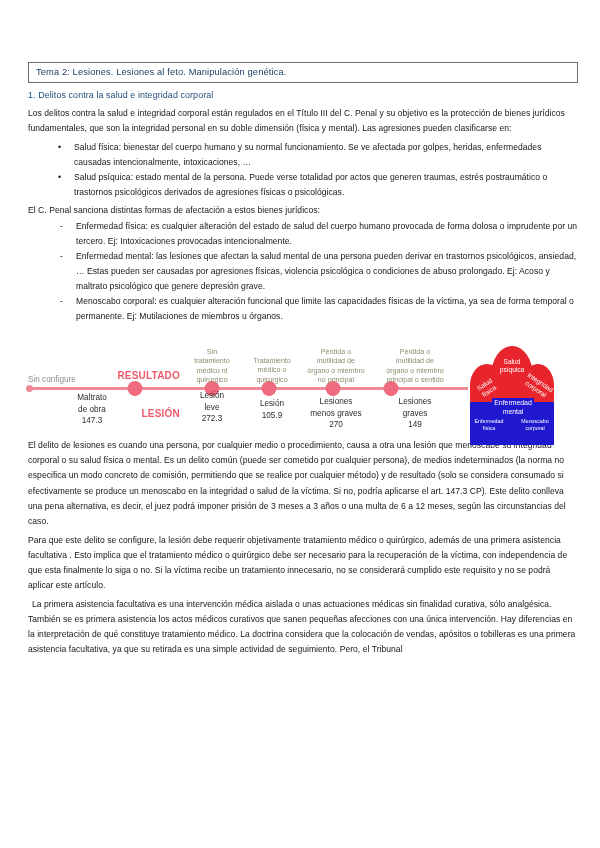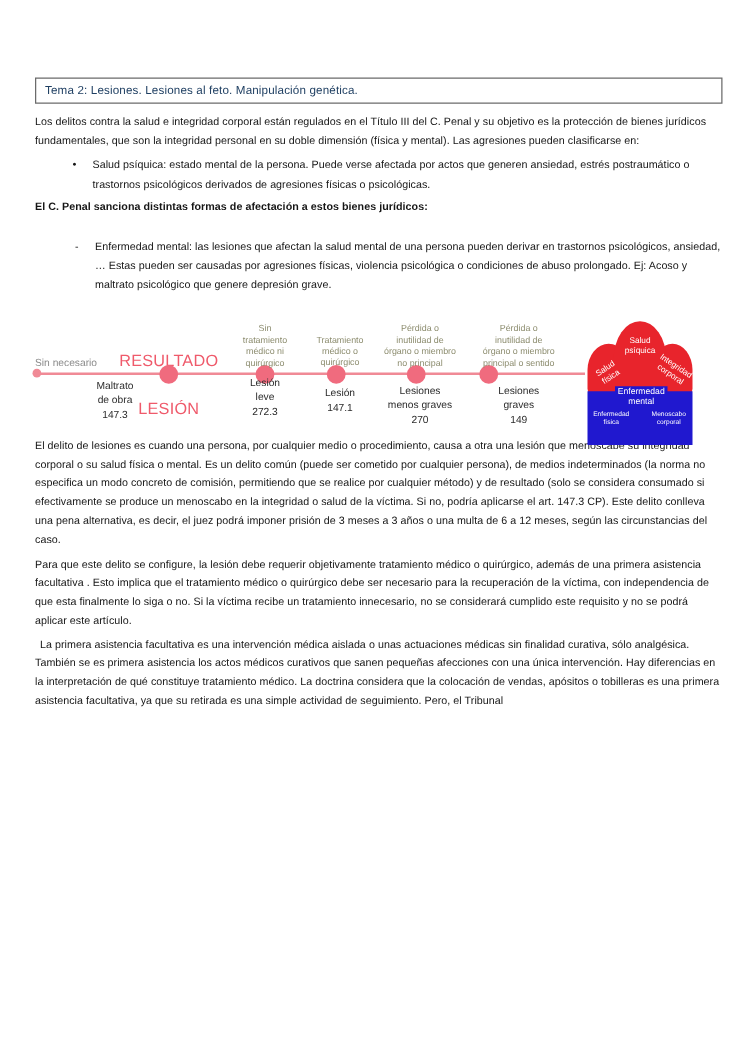--- a/index.html
+++ b/index.html
@@ -52,21 +52,21 @@
 
   
   p.body {
     font-size: 8.55px;
     line-height: 15.1px;
     margin: 0 0 4px 0;
     color: #161616;
     letter-spacing: 0.04px;
     text-align: left;
   }
-  p.body.nospace { margin-bottom: 17px; font-weight: bold; }
+  p.body.nospace { margin-bottom: 0; }
   p.body.indent { text-indent: 4px; }
 
   
   ul.dot-list {
     list-style: none;
     margin: 0 0 3px 0;
     padding: 0;
   }
   ul.dot-list > li {
     position: relative;
@@ -156,23 +156,23 @@
     position: absolute;
     color: #2c2c2c;
     font-size: 8.2px;
     line-height: 11.4px;
     text-align: center;
     transform: translateX(-50%);
   }
   .tl-label-accent {
     position: absolute;
     color: #ef5a6b;
-    font-size: 13px;
-    font-weight: normal;
-    text-align: center;
+    font-size: 10px;
+    font-weight: bold;
+    text-align: right;
     transform: translateX(-50%);
     letter-spacing: 0.2px;
   }
   .tl-label-muted {
     position: absolute;
     color: #8b8b8b;
     font-size: 8.2px;
     text-align: left;
   }
 
@@ -238,59 +238,63 @@
 </style>
 </head>
 <body>
 
 <div class="page">
 
   <div class="title-box">
     <span class="title-text">Tema 2: Lesiones.  Lesiones al feto. Manipulación genética.</span>
   </div>
 
+  <h2 class="section-heading">1. Delitos contra la salud e integridad corporal</h2>
   <p class="body">Los delitos contra la salud e integridad corporal están regulados en el Título III del C. Penal y su objetivo es la protección de bienes jurídicos fundamentales,  que son la integridad personal en su doble dimensión (física y mental). Las agresiones pueden clasificarse en:</p>
 
   <ul class="dot-list">
-    <li>Salud psíquica: estado mental de la persona. Puede verse afectada por actos que generen ansiedad, estrés postraumático o trastornos psicológicos derivados de agresiones físicas o psicológicas.</li>
+    <li>Salud física: bienestar del cuerpo humano y su normal funcionamiento. Se ve afectada por golpes, heridas, enfermedades causadas intencionalmente,  intoxicaciones, …</li>
+    <li>Salud psíquica: estado mental de la persona. Puede verse totalidad por actos que generen traumas, estrés postraumático o trastornos psicológicos derivados de agresiones físicas o psicológicas.</li>
   </ul>
 
   <p class="body nospace">El C. Penal sanciona distintas formas de afectación a estos bienes jurídicos:</p>
 
   <ul class="dash-list">
+    <li>Enfermedad física: es cualquier alteración del estado de salud del cuerpo humano provocada de forma dolosa o imprudente por un tercero. Ej: Intoxicaciones provocadas intencionalmente.</li>
     <li>Enfermedad mental: las lesiones que afectan la salud mental de una persona pueden derivar en trastornos psicológicos, ansiedad, … Estas pueden ser causadas por agresiones físicas, violencia psicológica o condiciones de abuso prolongado. Ej: Acoso y maltrato psicológico que genere depresión grave.</li>
+    <li>Menoscabo corporal: es cualquier alteración funcional que limite las capacidades físicas de la víctima, ya sea de forma temporal o permanente.  Ej: Mutilaciones de miembros u órganos.</li>
   </ul>
 
   <div class="infographic">
 
     <div class="timeline-axis"></div>
     <div class="axis-cap"></div>
 
-    <div class="tl-label-muted" style="left:6px; top:45px;">Sin necesario</div>
+    <div class="tl-label-muted" style="left:6px; top:45px;">Sin configure</div>
 
     <div class="tl-label-accent" style="left:113px; top:40px; width:90px;">RESULTADO</div>
 
     <div class="tl-label-accent" style="left:113px; top:78px; width:90px;">LESIÓN</div>
 
     <div class="node-dot" style="left:113px;"></div>
     <div class="node-dot" style="left:190px;"></div>
     <div class="node-dot" style="left:247px;"></div>
     <div class="node-dot" style="left:311px;"></div>
     <div class="node-dot" style="left:369px;"></div>
 
     <div class="tl-label-below" style="left:70px; top:62px; width:80px; color:#2c2c2c;"><span>Maltrato<br>de obra</span></div>
     <div class="tl-label-below" style="left:70px; top:85px; width:80px;">147.3</div>
 
     <div class="tl-label-above" style="left:190px; top:18px; width:70px; color:#8c8c6e;">Sin<br>tratamiento<br>médico ni<br>quirúrgico</div>
     <div class="tl-label-below" style="left:190px; top:60px; width:70px;">Lesión<br>leve</div>
     <div class="tl-label-below" style="left:190px; top:83px; width:70px;">272.3</div>
 
     <div class="tl-label-above" style="left:250px; top:27px; width:80px; color:#8c8c6e;">Tratamiento<br>médico o<br>quirúrgico</div>
     <div class="tl-label-below" style="left:250px; top:68px; width:80px;">Lesión</div>
-    <div class="tl-label-below" style="left:250px; top:80px; width:80px;">147.1</div>
+    <div class="tl-label-below" style="left:250px; top:80px; width:80px;">105.9</div>
 
     <div class="tl-label-above" style="left:314px; top:18px; width:100px; color:#8c8c6e;">Pérdida o<br>inutilidad de<br>órgano o miembro<br>no principal</div>
     <div class="tl-label-below" style="left:314px; top:66px; width:100px;">Lesiones<br>menos graves</div>
     <div class="tl-label-below" style="left:314px; top:89px; width:100px;">270</div>
 
     <div class="tl-label-above" style="left:393px; top:18px; width:105px; color:#8c8c6e;">Pérdida o<br>inutilidad de<br>órgano o miembro<br>principal o sentido</div>
     <div class="tl-label-below" style="left:393px; top:66px; width:100px;">Lesiones<br>graves</div>
     <div class="tl-label-below" style="left:393px; top:89px; width:100px;">149</div>
 
     <div class="cluster">

